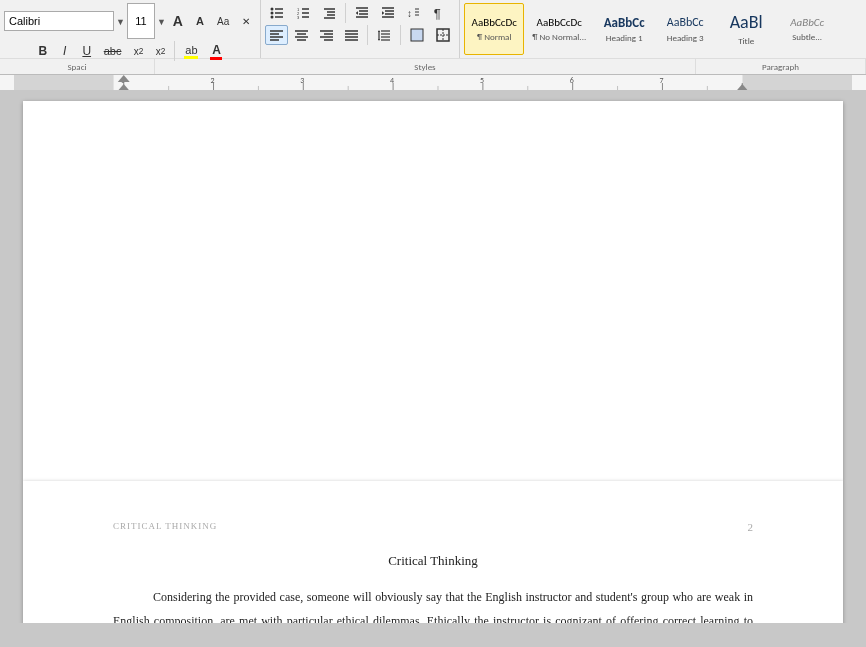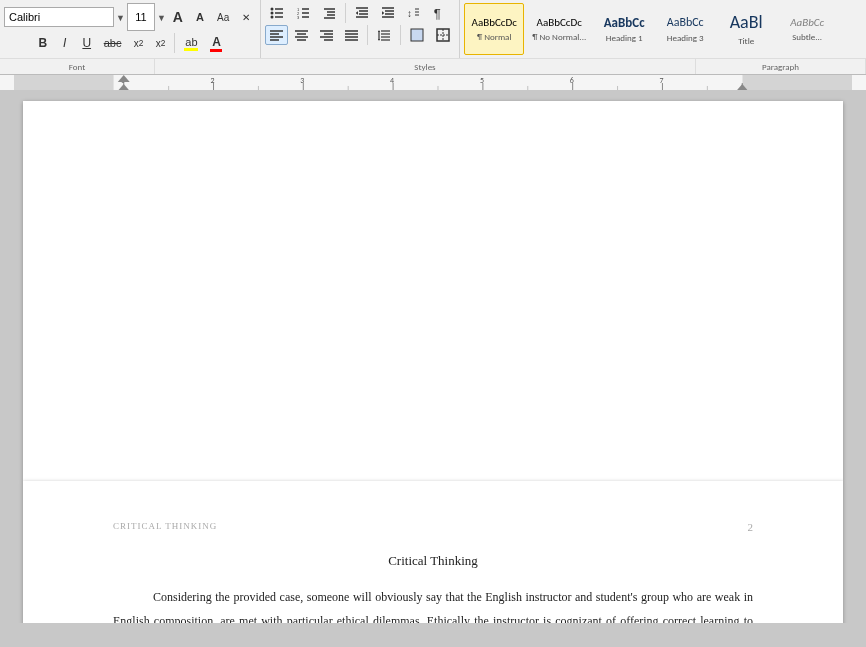--- a/index.html
+++ b/index.html
@@ -5,21 +5,21 @@
     * { margin: 0; padding: 0; box-sizing: border-box; }
     body {
       font-family: 'Calibri', 'Segoe UI', Arial, sans-serif;
       background: #c8c8c8;
       font-size: 13px;
       overflow: hidden;
     }
 
     .toolbar-input {
       width: 28px;
-      height: 28px;
+      height: 36px;
       border: 1px solid #aaa;
       padding: 0 6px;
       font-size: 11px;
       text-align: center;
     }
 
     .font-name-input {
       width: 110px;
       height: 20px;
       border: 1px solid #aaa;
@@ -448,21 +448,21 @@
 
         <div class="style-item style-subtle">
           <span class="style-preview" style="font-size:11px;color:#808080;font-style:italic;">AaBbCc</span>
           <span class="style-label">Subtle...</span>
         </div>
       </div>
     </div>
   </div>
 
   <div class="bottom-labels-row">
-    <div class="group-label group-label-font">Font</div>
+    <div class="group-label group-label-font">Spaci</div>
     <div class="group-label group-label-styles">Styles</div>
     <div class="group-label group-label-para">Paragraph</div>
   </div>
 </div>
 
 <div class="ruler">
   <svg width="840" height="16" viewBox="0 0 840 16">
 
     <rect x="0" y="0" width="100" height="16" fill="#d4d4d4"></rect>
     <rect x="730" y="0" width="110" height="16" fill="#d4d4d4"></rect>

